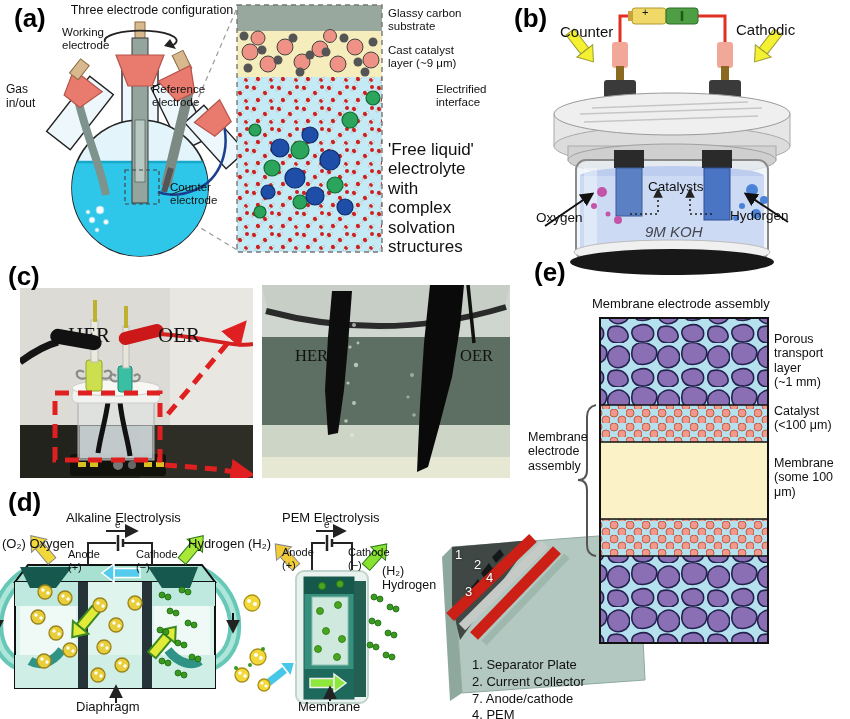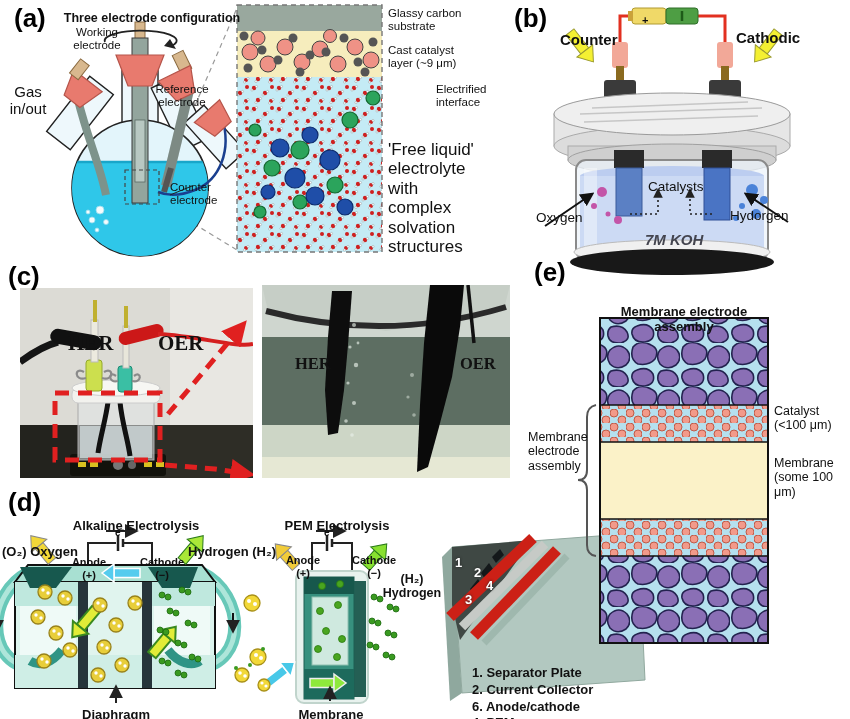--- a/index.html
+++ b/index.html
@@ -1,20 +1,20 @@
 <!DOCTYPE html>
 <html><head>
 <meta charset="utf-8">
 <style>
   html,body{margin:0;padding:0;background:#fff;}
   #canvas{position:relative;width:850px;height:719px;background:#fff;overflow:hidden;
           font-family:"Liberation Sans",sans-serif;}
   .lbl{position:absolute;color:#111;line-height:1.14;white-space:pre-line;}
-  .b{font-weight:bold;margin-top:8px;}
-  .ctr{text-align:center;}
+  .b{font-weight:normal;}
+  .ctr{}
   .serif{font-family:"Liberation Serif",serif;}
   .ptag{font-size:26px;font-weight:bold;color:#000;}
   svg{position:absolute;overflow:visible;}
   .photo{position:absolute;overflow:hidden;}
 </style>
 </head>
 <body>
 
 <div id="canvas">
 
@@ -152,21 +152,21 @@
         </g>
       </g>
       <rect x="237" y="5" width="145" height="247" fill="none" stroke="#777" stroke-width="1.4" stroke-dasharray="5,4"></rect>
     </g>
   </svg>
 
   <div class="lbl ptag" style="left:14px;top:4px;">(a)</div>
   <div class="lbl b" style="left:62px;top:3px;width:180px;font-size:12.5px;text-align:center;">Three electrode configuration</div>
   <div class="lbl ctr" style="left:62px;top:26px;width:70px;font-size:11.5px;">Working
 electrode</div>
-  <div class="lbl ctr" style="left:6px;top:83px;width:44px;font-size:15px;">Gas
+  <div class="lbl ctr" style="left:6px;top:83px;width:44px;font-size:12px;">Gas
 in/out</div>
   <div class="lbl ctr" style="left:118px;top:83px;width:60px;font-size:11.5px;margin-left:34px;">Reference
 electrode</div>
   <div class="lbl" style="left:170px;top:181px;width:55px;font-size:11.5px;">Counter
 electrode</div>
   <div class="lbl" style="left:388px;top:7px;width:90px;font-size:11.5px;">Glassy carbon
 substrate</div>
   <div class="lbl" style="left:388px;top:44px;width:90px;font-size:11.5px;">Cast catalyst
 layer (~9 μm)</div>
   <div class="lbl" style="left:388px;top:83px;width:90px;font-size:11.5px;margin-left:48px;">Electrified
@@ -269,21 +269,21 @@
     </g>
   </svg>
 
   <div class="lbl ptag" style="left:514px;top:4px;">(b)</div>
   <div class="lbl b" style="left:560px;top:23px;font-size:15px;">Counter</div>
   <div class="lbl b" style="left:736px;top:21px;font-size:15px;">Cathodic</div>
   <div class="lbl b" style="left:642px;top:6px;font-size:11px;">+</div>
   <div class="lbl" style="left:536px;top:210px;font-size:13.5px;text-align:center;">Oxygen</div>
   <div class="lbl" style="left:648px;top:179px;font-size:13.5px;">Catalysts</div>
   <div class="lbl" style="left:730px;top:208px;font-size:13.5px;">Hydorgen</div>
-  <div class="lbl b" style="left:645px;top:223px;font-size:15px;font-style:italic;color:#44454f;">7M KOH</div>
+  <div class="lbl b" style="left:645px;top:223px;font-size:15px;font-style:italic;color:#44454f;">9M KOH</div>
 
   <div class="photo" style="left:20px;top:288px;width:233px;height:190px;background:#dcdbd5;">
     <svg style="left:0;top:0" width="233" height="190" viewBox="0 0 233 190">
       <defs>
         <marker id="mc-r" viewBox="0 0 10 10" refX="7" refY="5" markerWidth="5" markerHeight="5" orient="auto-start-reverse">
           <path d="M0,0 L10,5 L0,10 z" fill="#e02020"></path>
         </marker>
       </defs>
       <rect x="150" y="0" width="83" height="137" fill="#e8e7e2"></rect>
       <rect x="0" y="137" width="233" height="53" fill="#23231e"></rect>
@@ -625,21 +625,21 @@
 (−)</div>
   <div class="lbl b ctr" style="left:382px;top:564px;width:60px;font-size:12.5px;">(H₂)
 Hydrogen</div>
   <div class="lbl b ctr" style="left:298px;top:700px;width:66px;font-size:13px;">Membrane</div>
   <div class="lbl b" style="left:455px;top:548px;font-size:13px;color:#fff;text-shadow:0 0 3px #222;">1</div>
   <div class="lbl b" style="left:474px;top:558px;font-size:13px;color:#fff;text-shadow:0 0 3px #222;">2</div>
   <div class="lbl b" style="left:486px;top:571px;font-size:13px;color:#fff;text-shadow:0 0 3px #222;">4</div>
   <div class="lbl b" style="left:465px;top:585px;font-size:13px;color:#fff;text-shadow:0 0 3px #222;">3</div>
   <div class="lbl b" style="left:472px;top:658px;font-size:13px;">1. Separator Plate</div>
   <div class="lbl b" style="left:472px;top:675px;font-size:13px;">2. Current Collector</div>
-  <div class="lbl b" style="left:472px;top:692px;font-size:13px;">6. Anode/cathode</div>
+  <div class="lbl b" style="left:472px;top:692px;font-size:13px;">7. Anode/cathode</div>
   <div class="lbl b" style="left:472px;top:708px;font-size:13px;">4. PEM</div>
 
   <svg style="left:530px;top:255px" width="320" height="464" viewBox="0 0 320 464">
     <defs>
       <pattern id="pe-blob" width="50" height="44" patternUnits="userSpaceOnUse">
         <rect width="50" height="44" fill="#b5e0ee"></rect>
         <g fill="#8a6fb5" stroke="#23224f" stroke-width="1.6">
           <path d="M3,4 Q10,-4 21,2 Q30,6 25,16 Q19,23 8,21 Q-1,16 3,4 Z"></path>
           <path d="M30,7 Q39,-1 47,7 Q53,15 46,22 Q37,28 30,21 Q25,13 30,7 Z"></path>
           <path d="M7,27 Q18,23 23,31 Q26,41 15,43 Q4,44 2,35 Q1,29 7,27 Z"></path>
@@ -664,20 +664,23 @@
         <line x1="70" y1="264" x2="238" y2="264"></line>
           <line x1="70" y1="301" x2="238" y2="301"></line>
       </g>
       <rect x="70" y="63" width="168" height="325" fill="none" stroke="#111" stroke-width="2"></rect>
     </g>
     <path d="M66,150 Q57,152 57,162 L57,215 Q57,225 48,225 Q57,225 57,235 L57,290 Q57,300 66,301" fill="none" stroke="#555" stroke-width="2"></path>
   </svg>
 
   <div class="lbl ptag" style="left:534px;top:258px;">(e)</div>
   <div class="lbl b ctr" style="left:592px;top:297px;width:184px;font-size:13px;">Membrane electrode assembly</div>
+  <div class="lbl" style="left:774px;top:332px;width:76px;font-size:12.5px;">Porous
+transport layer
+(~1 mm)</div>
   <div class="lbl" style="left:774px;top:404px;width:76px;font-size:12.5px;">Catalyst
 (&lt;100 μm)</div>
   <div class="lbl" style="left:774px;top:456px;width:80px;font-size:12.5px;">Membrane
 (some 100 μm)</div>
   <div class="lbl" style="left:528px;top:430px;width:58px;font-size:12.5px;">Membrane
 electrode
 assembly</div>
 
 </div>
 

